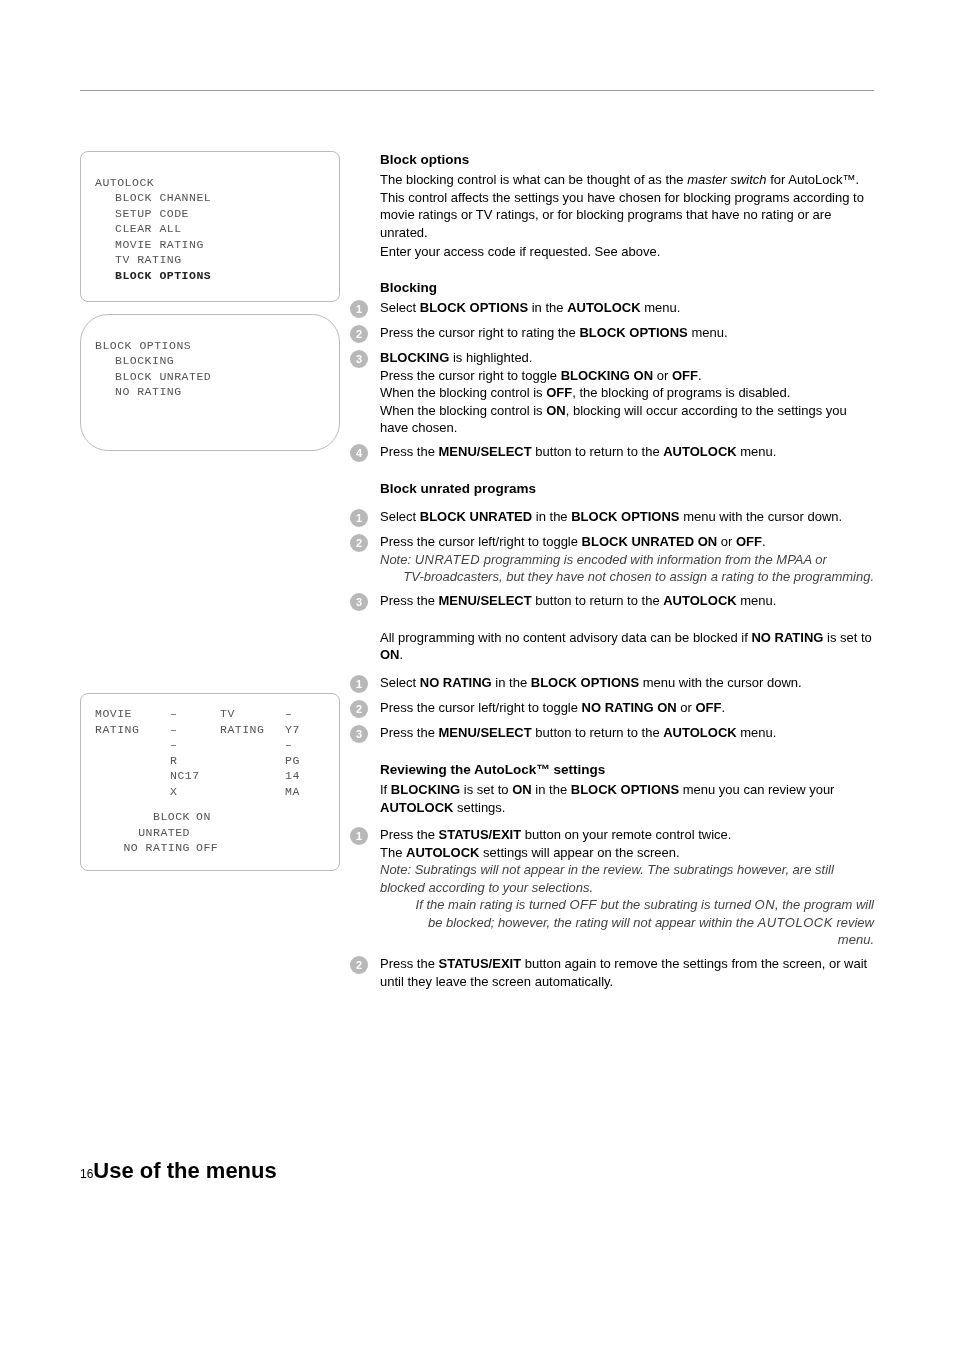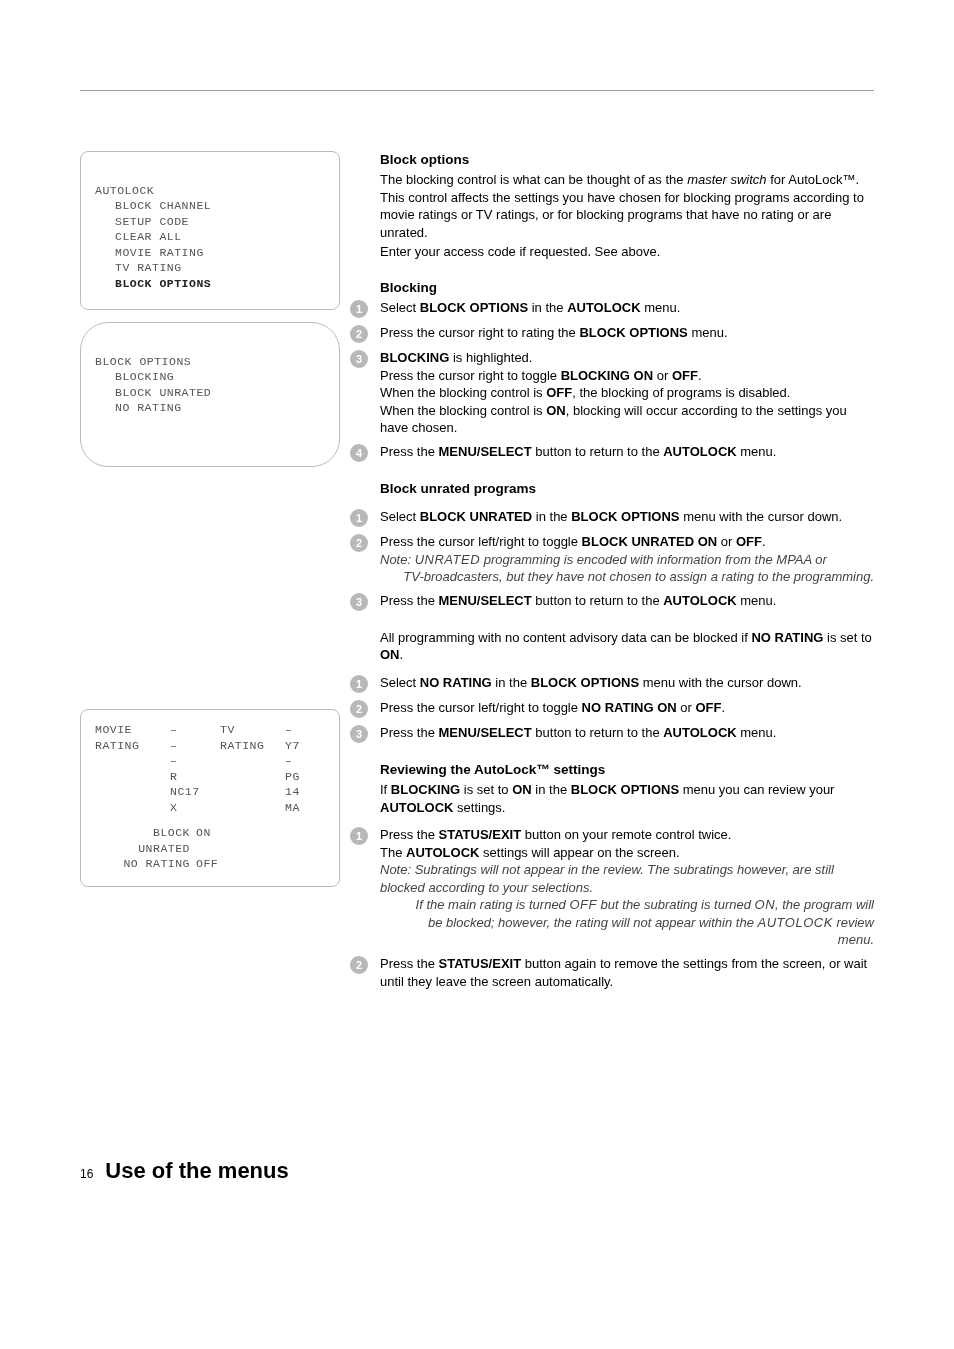--- a/index.html
+++ b/index.html
@@ -26,21 +26,21 @@
   .left {
     width: 260px;
     flex-shrink: 0;
   }
   .right {
     flex: 1;
   }
   .menu-box {
     border: 1px solid #bbb;
     border-radius: 8px;
-    padding: 15px 14px 18px 14px;
+    padding: 7px 14px 18px 14px;
     margin-bottom: 12px;
     font-family: 'Courier New', monospace;
     font-size: 11.5px;
     letter-spacing: 0.5px;
     color: #555;
     line-height: 1.35;
     text-transform: uppercase;
     white-space: pre;
   }
   .menu-title { margin-left: 0; }
@@ -89,21 +89,21 @@
   .step-text .note { font-style:italic; color:#444; }
   .step-text .note-indent { font-style:italic; color:#444; padding-left:22px; display:block;text-align:right; }
   .smallcaps { font-variant: small-caps; letter-spacing:0.5px;}
   b { font-weight:bold; }
   i { font-style: italic; }
   .footer {
     position: relative;
     margin-top: 150px;
     display:flex;
     align-items:baseline;
-    gap: 12px;
+    gap: 0;
   }
   .page-num { font-size: 12px; }
   .footer-title { font-size: 22px; font-weight:bold; }
 </style>
 </head>
 <body>
 
 <div class="page">
   <div class="rule"></div>
 

